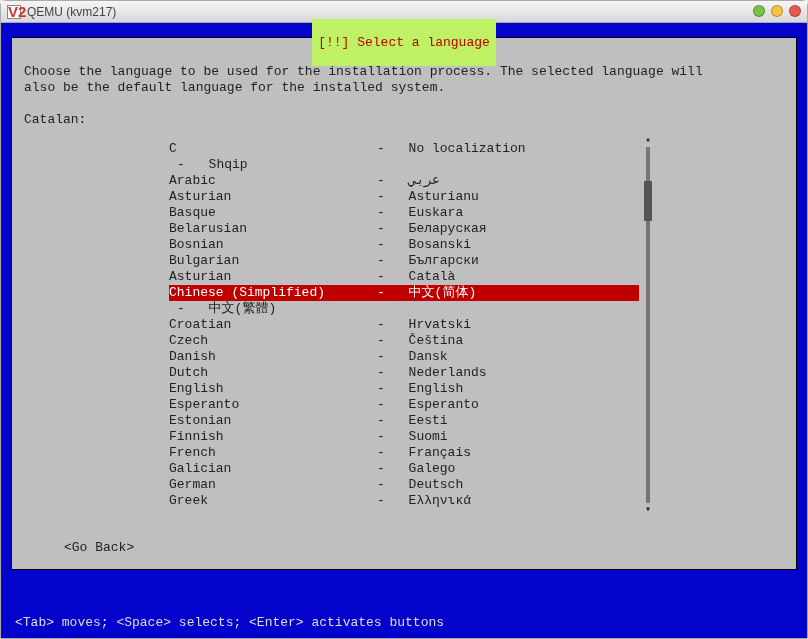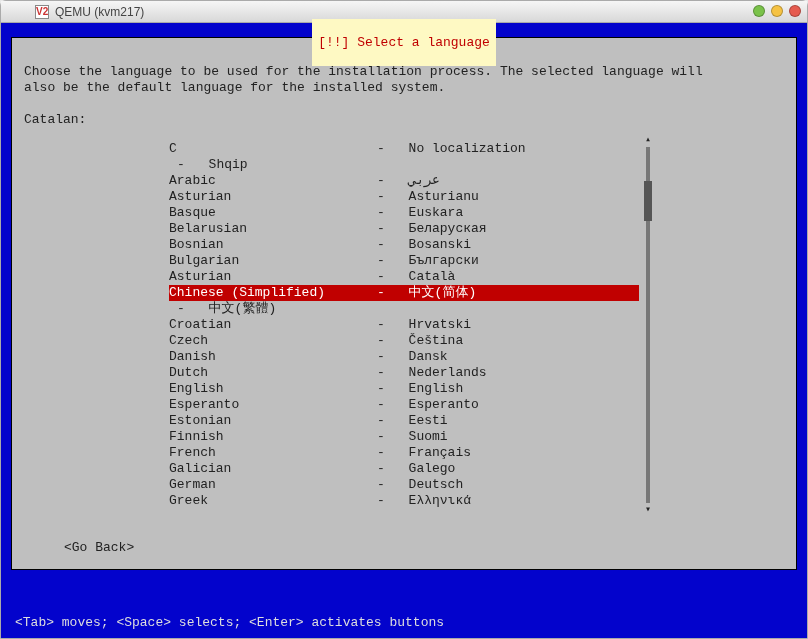--- a/index.html
+++ b/index.html
@@ -26,27 +26,26 @@
     display: flex;
     align-items: center;
     padding: 0 6px;
     position: relative;
   }
   .titlebar .appicon {
     width: 14px;
     height: 14px;
     background: #fff;
     border: 1px solid #888;
-    font-size: 10px;
+    font-size: 15px;
     line-height: 12px;
     text-align: center;
     color: #c33;
     font-weight: bold;
     margin-right: 6px;
-    margin-left: 28px;
   }
   .titlebar .title {
     font-size: 12px;
     color: #444;
   }
   .traffic {
     position: absolute;
     right: 6px;
     top: 4px;
     display: flex;
@@ -85,21 +84,21 @@
     left: 0;
     right: 0;
     text-align: center;
     color: #c00000;
     font-weight: normal;
     font-size: 13px;
     line-height: 14px;
     background: transparent;
   }
   .dialog-title-row .t {
-    background: #fef9c3;
+    background: #bef264;
     padding: 16px 6px;
   }
   .desc {
     margin-top: 12px;
     white-space: pre-wrap;
     line-height: 16px;
   }
   .label {
     margin-top: 16px;
   }

